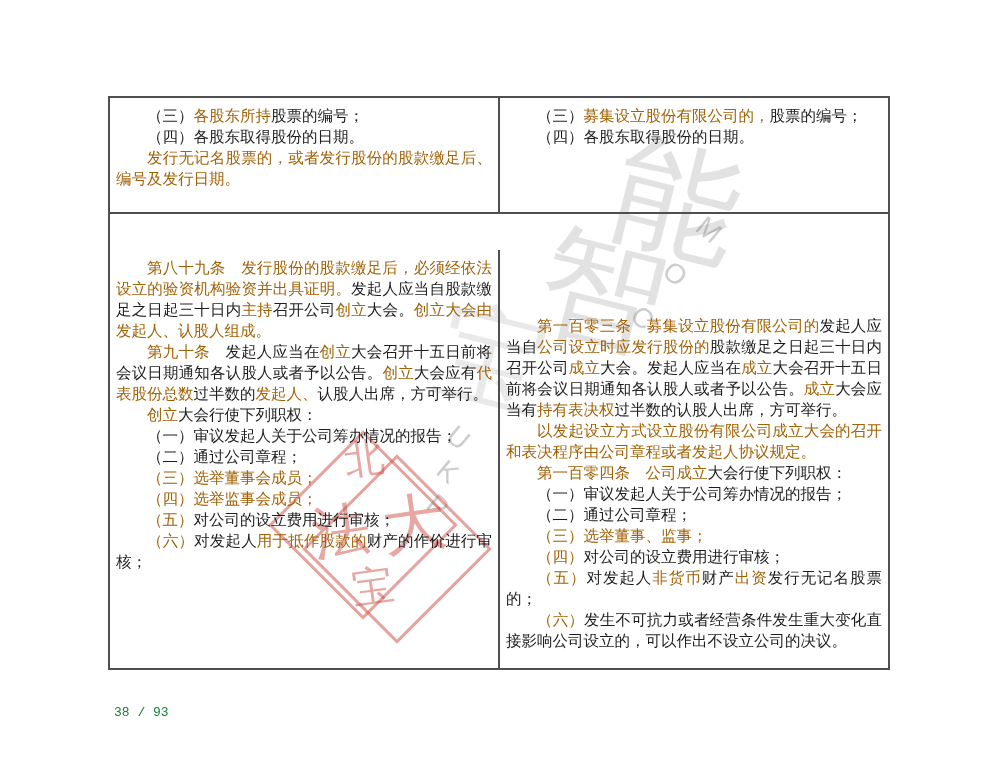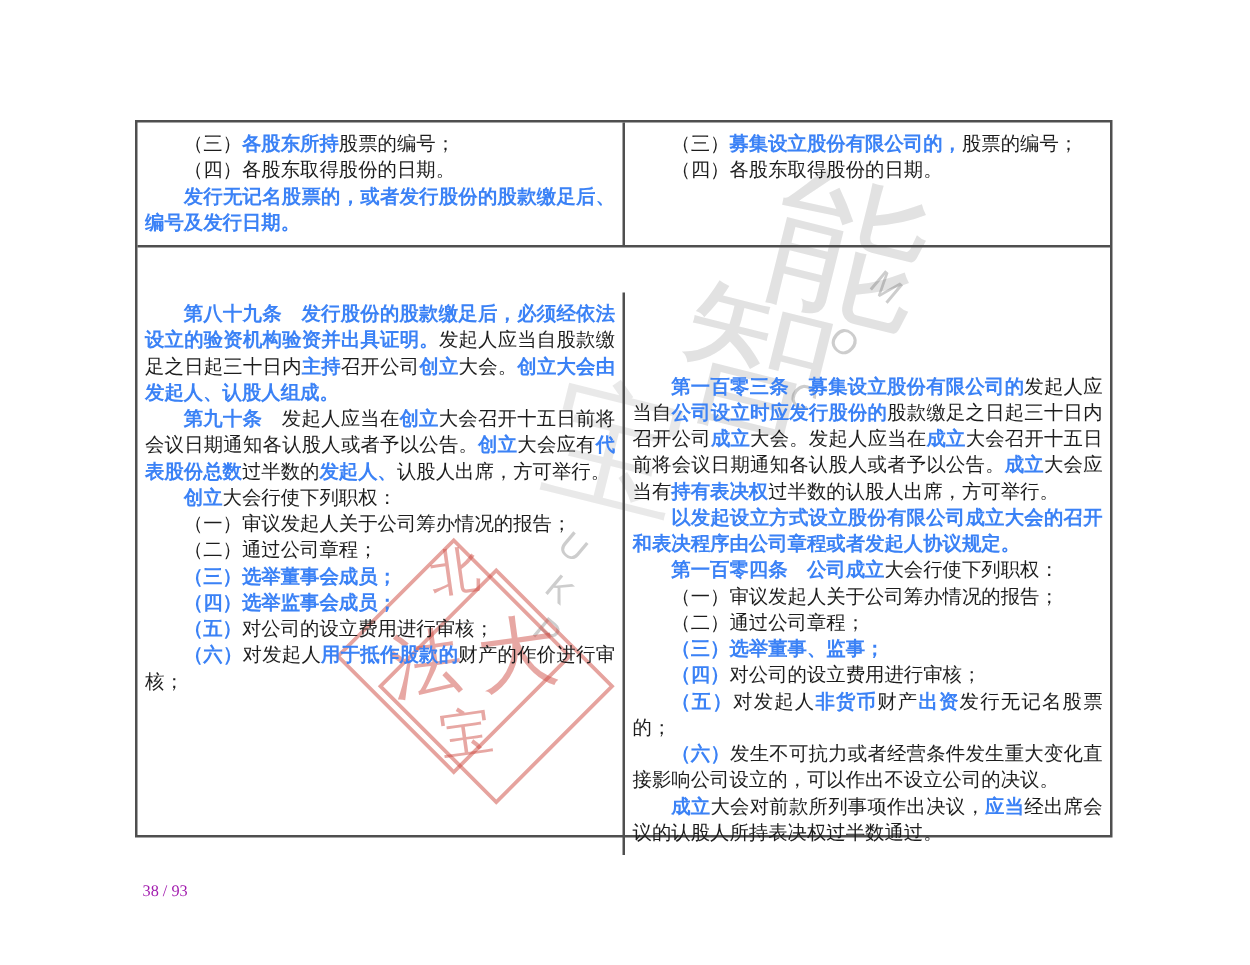--- a/index.html
+++ b/index.html
@@ -24,24 +24,24 @@
   }
   .t-row{display:flex;box-sizing:border-box;}
   .t-row.first{height:116px;border-bottom:2px solid #4f4f4f;}
   .t-row.second{flex:1;margin-top:36px;}
   .t-cell{flex:1;box-sizing:border-box;padding:7px 6px;overflow:hidden;}
   .t-cell.left{border-right:2px solid #4f4f4f;}
   .t-cell.offset-top{padding-top:65px;}
   .para{font-size:15.5px;line-height:21px;color:#1d1d1d;text-align:justify;margin:0;}
   .para.indent{text-indent:31px;}
   .b{color:#1d1d1d;}
-  .r{color:#3b82f6;font-weight:700;font-family:"Liberation Sans","DejaVu Sans",sans-serif;}
+  .r{color:#a16207;font-weight:400;font-family:"Liberation Sans","DejaVu Sans",sans-serif;}
   
-  .page-num{position:absolute;left:114px;top:705px;font-size:13px;color:#a21caf;z-index:1;
-            font-family:Liberation Serif, serif;}
+  .page-num{position:absolute;left:114px;top:705px;font-size:13px;color:#15803d;z-index:1;
+            font-family:Liberation Mono, monospace;}
 </style>
 </head>
 <body>
 
 <div class="wm-layer">
   <span class="wm-cal" style="left:615px;top:138px;font-size:125px;">能</span>
   <span class="wm-cal" style="left:540px;top:228px;font-size:125px;">智</span>
   <span class="wm-cal" style="left:438px;top:305px;font-size:110px;color:rgba(110,110,110,0.15);">宝</span>
 
   <span class="wm-letter" style="left:697px;top:216px;">M</span>
@@ -86,18 +86,17 @@
     <div class="t-cell offset-top">
         <div class="para indent"><span class="r">第一百零三条　募集设立股份有限公司的</span><span class="b">发起人应当自</span><span class="r">公司设立时应发行股份的</span><span class="b">股款缴足之日起三十日内召开公司</span><span class="r">成立</span><span class="b">大会。发起人应当在</span><span class="r">成立</span><span class="b">大会召开十五日前将会议日期通知各认股人或者予以公告。</span><span class="r">成立</span><span class="b">大会应当有</span><span class="r">持有表决权</span><span class="b">过半数的认股人出席，方可举行。</span></div>
         <div class="para indent"><span class="r">以发起设立方式设立股份有限公司成立大会的召开和表决程序由公司章程或者发起人协议规定。</span></div>
         <div class="para indent"><span class="r">第一百零四条　公司成立</span><span class="b">大会行使下列职权：</span></div>
         <div class="para indent"><span class="b">（一）审议发起人关于公司筹办情况的报告；</span></div>
         <div class="para indent"><span class="b">（二）通过公司章程；</span></div>
         <div class="para indent"><span class="r">（三）选举董事、监事；</span></div>
         <div class="para indent"><span class="r">（四）</span><span class="b">对公司的设立费用进行审核；</span></div>
         <div class="para indent"><span class="r">（五）</span><span class="b">对发起人</span><span class="r">非货币</span><span class="b">财产</span><span class="r">出资</span><span class="b">发行无记名股票的；</span></div>
         <div class="para indent"><span class="r">（六）</span><span class="b">发生不可抗力或者经营条件发生重大变化直接影响公司设立的，可以作出不设立公司的决议。</span></div>
-        <div class="para indent"><span class="r">成立</span><span class="b">大会对前款所列事项作出决议，</span><span class="r">应当</span><span class="b">经出席会议的认股人所持表决权过半数通过。</span></div>
       </div>
   </div>
 </div>
 
 <div class="page-num">38 / 93</div>
 
 </body></html>

